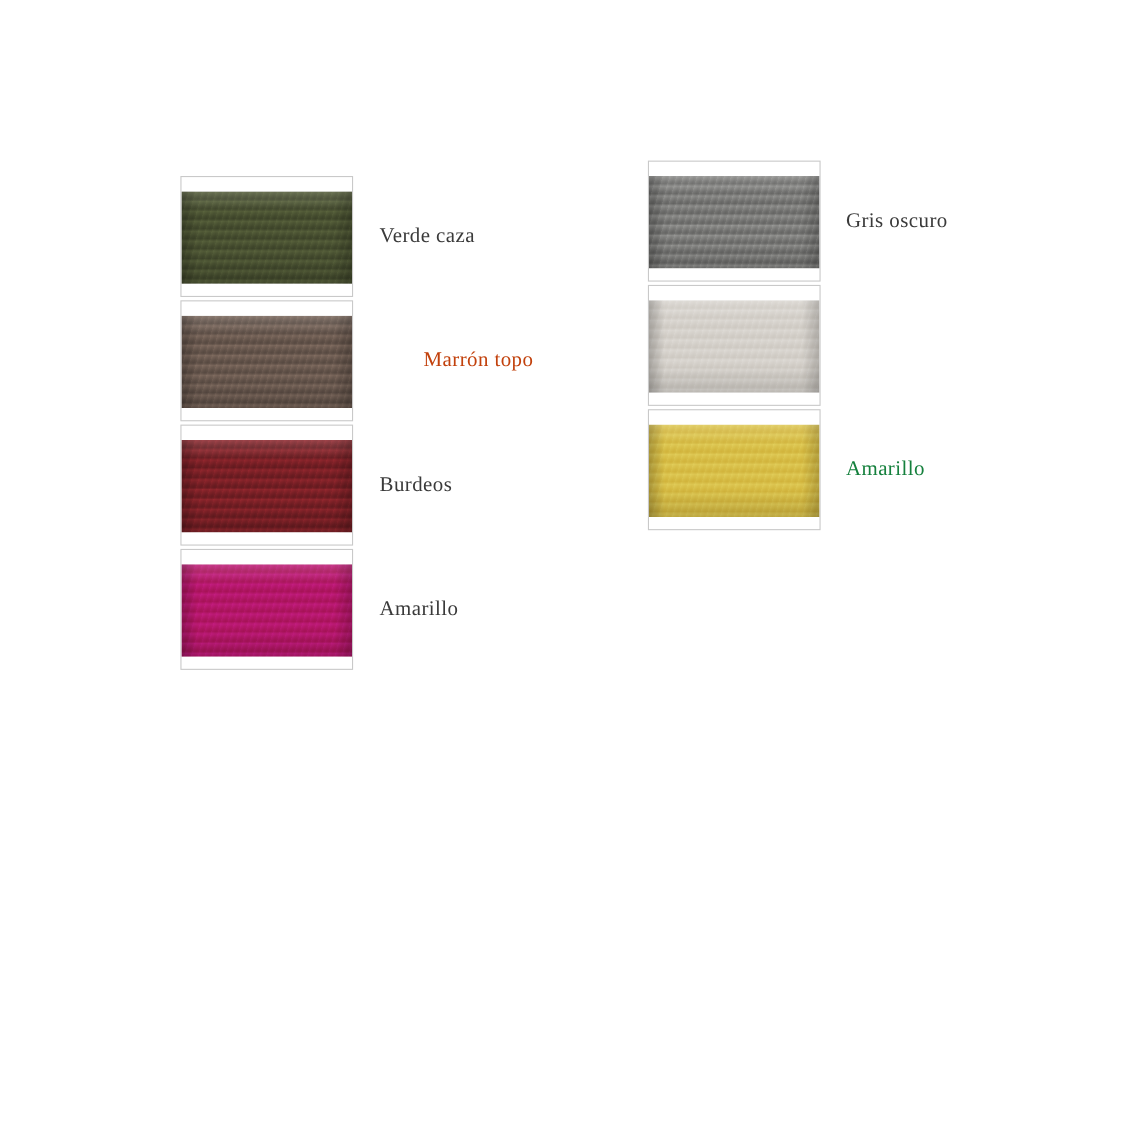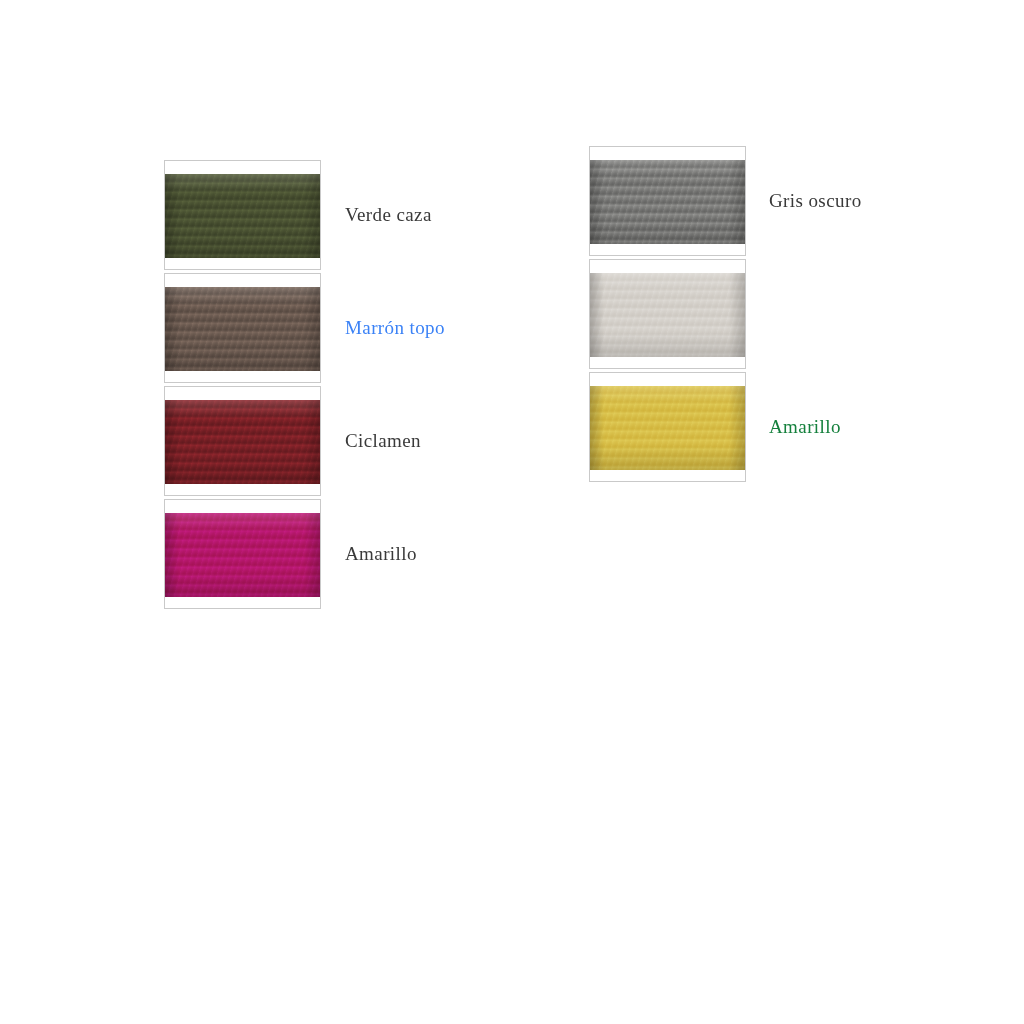--- a/index.html
+++ b/index.html
@@ -132,32 +132,32 @@
     </div>
 
     <div class="swatch-row">
       <div class="swatch-card">
         <div class="swatch-chip">
           <div class="base" style="background: rgb(107, 90, 80);"></div>
           <div class="knit"></div>
           <div class="shade"></div>
         </div>
       </div>
-      <div class="swatch-label" style="color: #3b82f6;">Marrón topo</div>
+      <div class="swatch-label" style="color: #c2410c; margin-left: 40px;">Marrón topo</div>
     </div>
 
     <div class="swatch-row">
       <div class="swatch-card">
         <div class="swatch-chip">
           <div class="base" style="background: rgb(123, 32, 38);"></div>
           <div class="knit"></div>
           <div class="shade"></div>
         </div>
       </div>
-      <div class="swatch-label" style="color: rgb(58, 58, 58);">Ciclamen</div>
+      <div class="swatch-label" style="color: rgb(58, 58, 58);">Burdeos</div>
     </div>
 
     <div class="swatch-row">
       <div class="swatch-card">
         <div class="swatch-chip">
           <div class="base" style="background: rgb(181, 23, 107);"></div>
           <div class="knit"></div>
           <div class="shade"></div>
         </div>
       </div>

